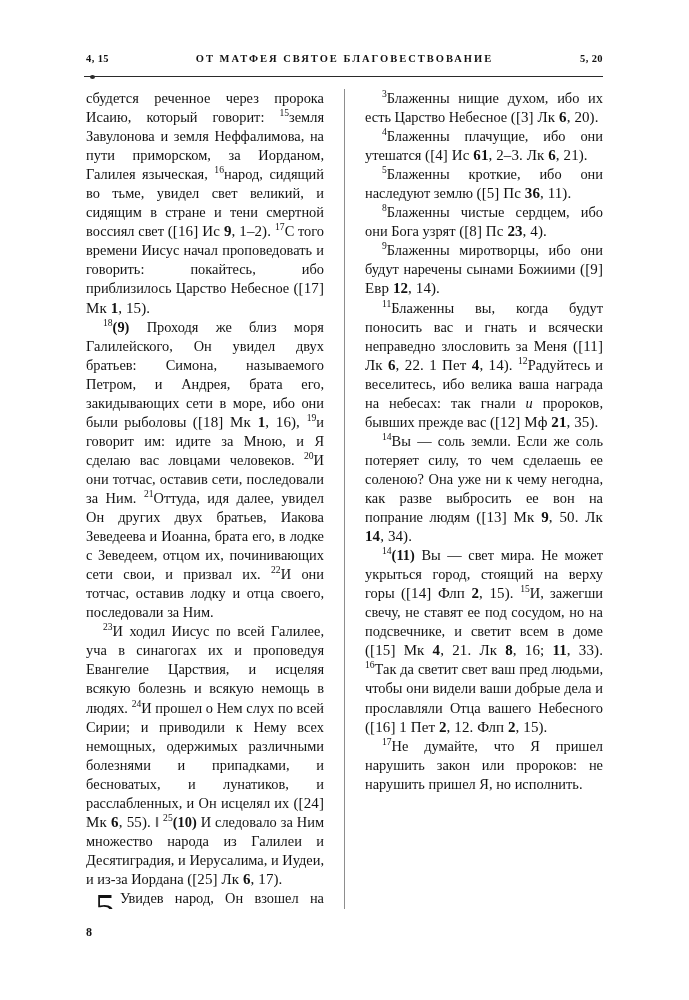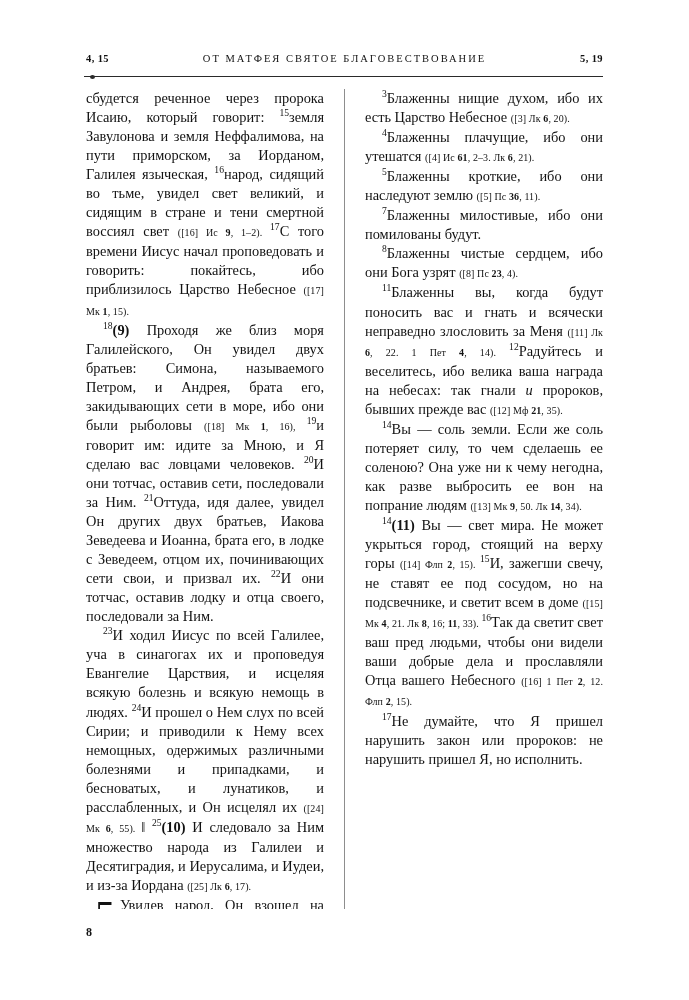--- a/index.html
+++ b/index.html
@@ -36,21 +36,21 @@
   }
   .rh-folio {
     font-size: 10.5px;
     font-weight: bold;
     letter-spacing: 0.4px;
     white-space: nowrap;
     line-height: 14px;
   }
   .rh-title {
     font-size: 10.5px;
-    font-weight: normal;
+    font-weight: bold;
     letter-spacing: 2.0px;
     white-space: nowrap;
     line-height: 14px;
     text-align: center;
     flex: 1;
   }
   .rule-wrap {
     position: absolute;
     left: 86px;
     right: 86px;
@@ -141,21 +141,21 @@
     line-height: 0;
     font-weight: normal;
     letter-spacing: 0;
   }
   
   b.sec {
     font-weight: bold;
   }
   
   span.ref {
-    font-size: 10px;
+    font-size: 15px;
     letter-spacing: 0.1px;
   }
   span.ref b { font-weight: bold; }
   i.em { font-style: italic; }
 
   
   .dropcap-para {
     margin: 0;
     text-indent: 0;
     position: relative;
@@ -181,21 +181,21 @@
   }
 </style>
 </head>
 <body>
 
 <div class="page">
 
   <div class="running-head">
     <span class="rh-folio">4, 15</span>
     <span class="rh-title">ОТ МАТФЕЯ СВЯТОЕ БЛАГОВЕСТВОВАНИЕ</span>
-    <span class="rh-folio">5, 19</span>
+    <span class="rh-folio">5, 20</span>
   </div>
 
   <div class="rule-wrap">
     <div class="rule-line"></div>
     <div class="rule-orn">
       <div class="tail"></div>
       <div class="dot"></div>
     </div>
   </div>
 
@@ -217,24 +217,24 @@
 
     <div class="col col-right">
 
       <p class="para"><sup class="vn">3</sup><span>Блаженны нищие духом, ибо их есть Царство Небесное </span><span class="ref">([3] Лк <b>6</b>, 20).</span></p>
 
       <p class="para"><sup class="vn">4</sup><span>Блаженны плачущие, ибо они утешатся </span><span class="ref">([4] Ис <b>61</b>, 2–3. Лк <b>6</b>, 21).</span></p>
 
       <p class="para"><sup class="vn">5</sup><span>Блаженны кроткие, ибо они наследуют землю </span><span class="ref">([5] Пс <b>36</b>, 11).</span></p>
 
 
-      <p class="para"><sup class="vn">7</sup><span>Блаженны милостивые, ибо они помилованы будут.</span></p>
 
       <p class="para"><sup class="vn">8</sup><span>Блаженны чистые сердцем, ибо они Бога узрят </span><span class="ref">([8] Пс <b>23</b>, 4).</span></p>
 
+      <p class="para"><sup class="vn">9</sup><span>Блаженны миротворцы, ибо они будут наречены сынами Божиими </span><span class="ref">([9] Евр <b>12</b>, 14).</span></p>
 
 
       <p class="para"><sup class="vn">11</sup><span>Блаженны вы, когда будут поносить вас и гнать и всячески неправедно злословить за Меня </span><span class="ref">([11] Лк <b>6</b>, 22. 1 Пет <b>4</b>, 14). </span><sup class="vn">12</sup><span>Радуйтесь и веселитесь, ибо велика ваша награда на небесах: так гнали </span><i class="em">и</i><span> пророков, бывших прежде вас </span><span class="ref">([12] Мф <b>21</b>, 35).</span></p>
 
       <p class="para"><sup class="vn">14</sup><span>Вы — соль земли. Если же соль потеряет силу, то чем сделаешь ее соленою? Она уже ни к чему негодна, как разве выбросить ее вон на попрание людям </span><span class="ref">([13] Мк <b>9</b>, 50. Лк <b>14</b>, 34).</span></p>
 
       <p class="para"><sup class="vn">14</sup><b class="sec">(11)</b><span> Вы — свет мира. Не может укрыться город, стоящий на верху горы </span><span class="ref">([14] Флп <b>2</b>, 15). </span><sup class="vn">15</sup><span>И, зажегши свечу, не ставят ее под сосудом, но на подсвечнике, и светит всем в доме </span><span class="ref">([15] Мк <b>4</b>, 21. Лк <b>8</b>, 16; <b>11</b>, 33). </span><sup class="vn">16</sup><span>Так да светит свет ваш пред людьми, чтобы они видели ваши добрые дела и прославляли Отца вашего Небесного </span><span class="ref">([16] 1 Пет <b>2</b>, 12. Флп <b>2</b>, 15).</span></p>
 
       <p class="para"><sup class="vn">17</sup><span>Не думайте, что Я пришел нарушить закон или пророков: не нарушить пришел Я, но исполнить. </span></p>
 

